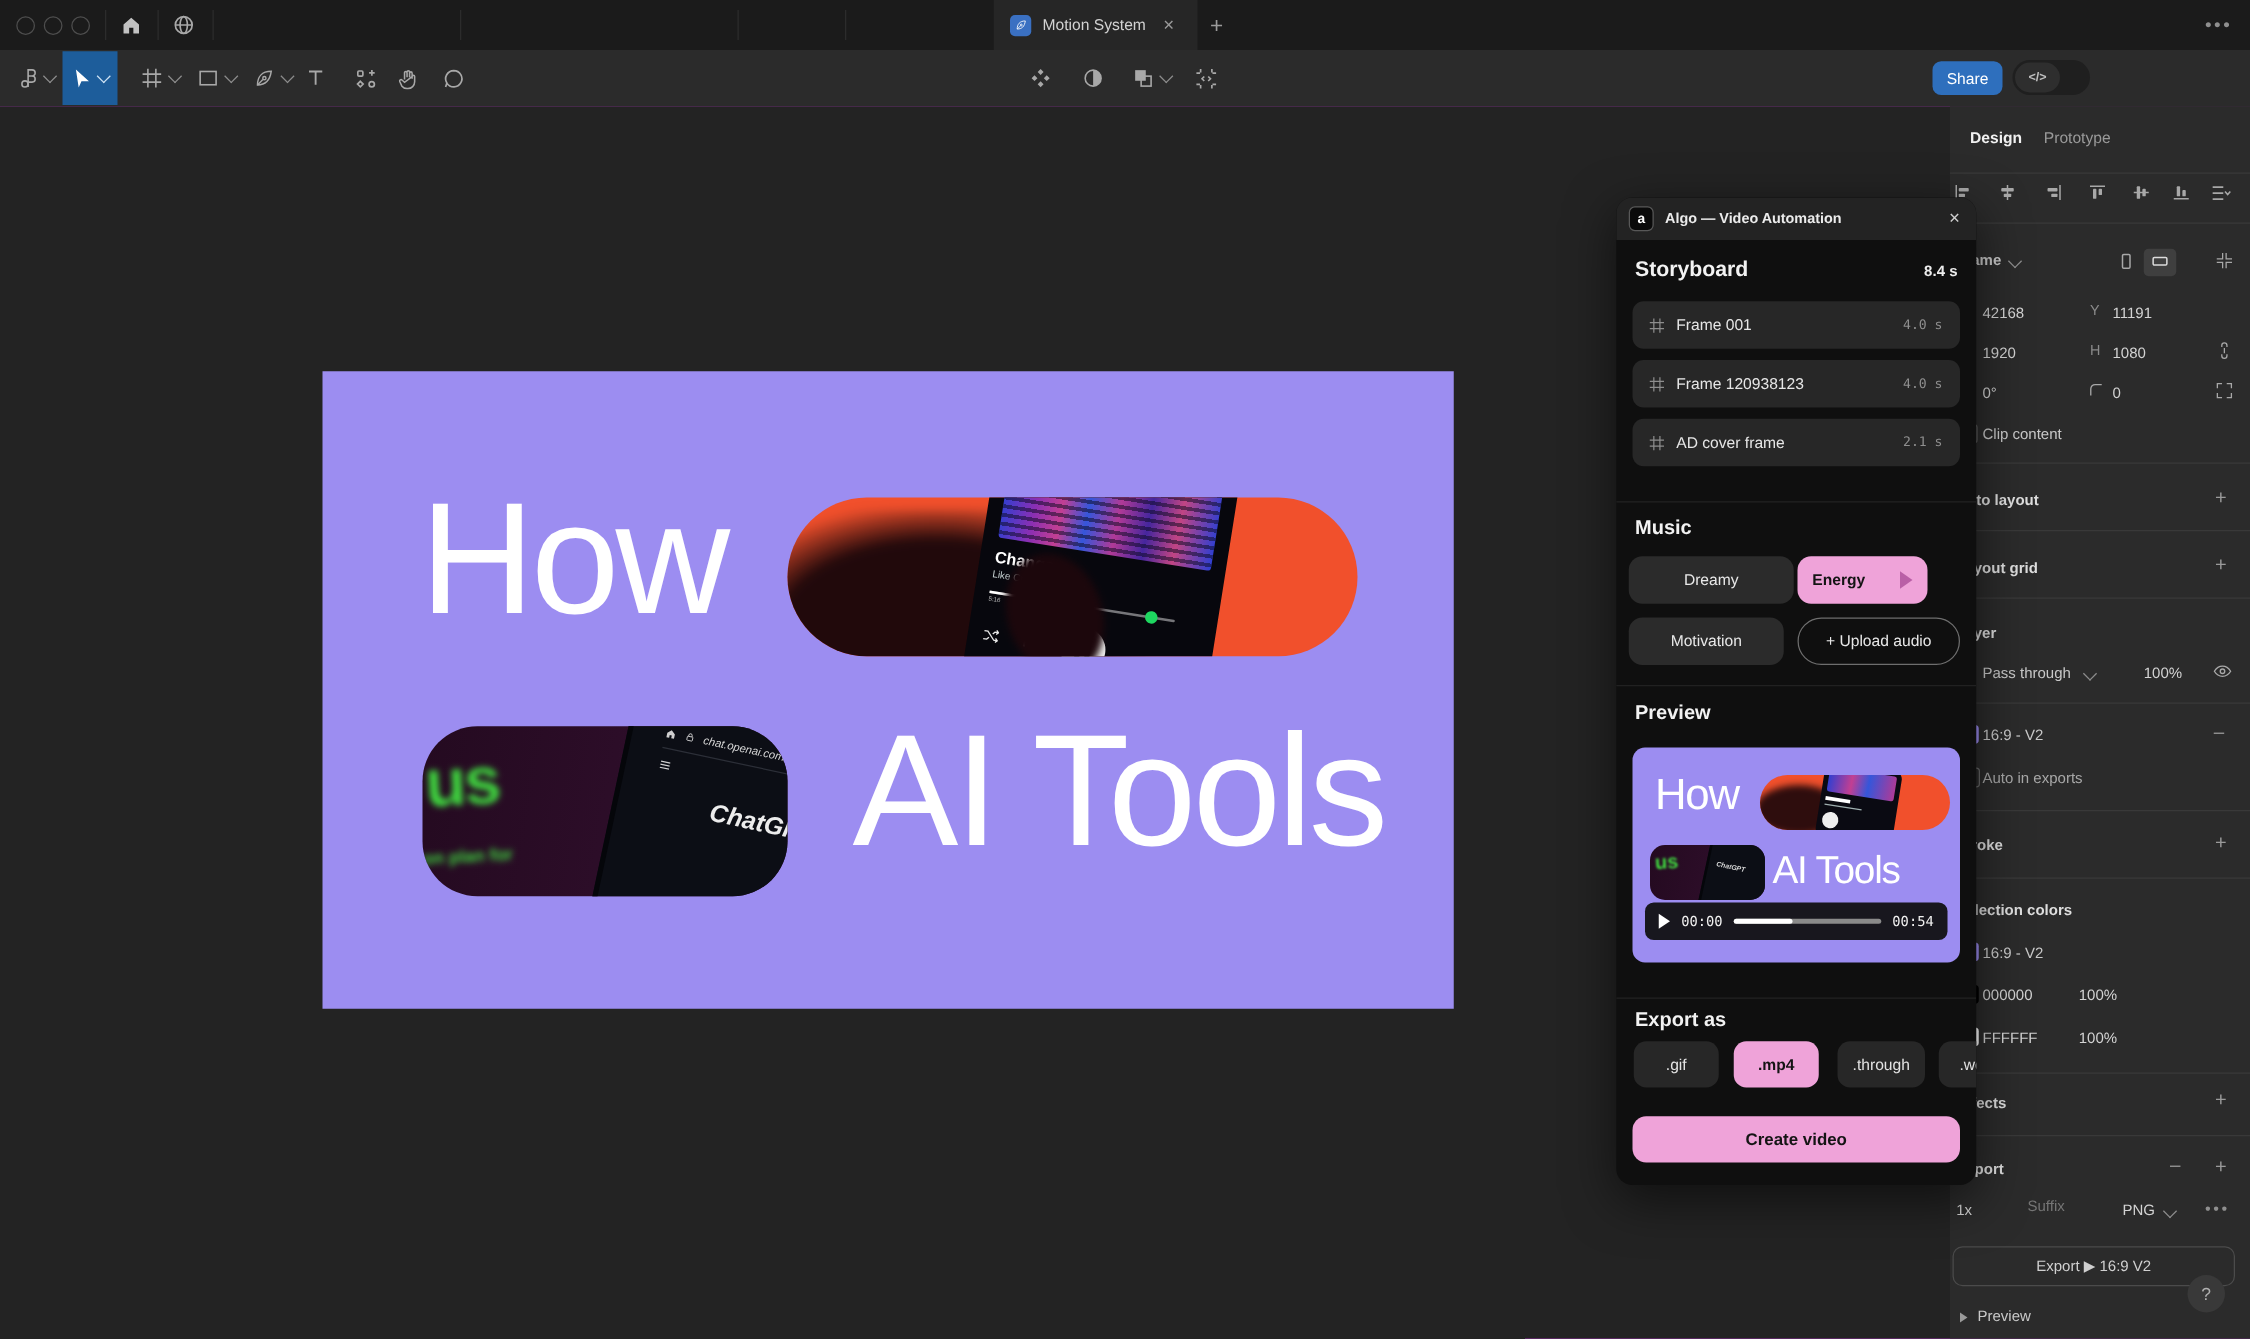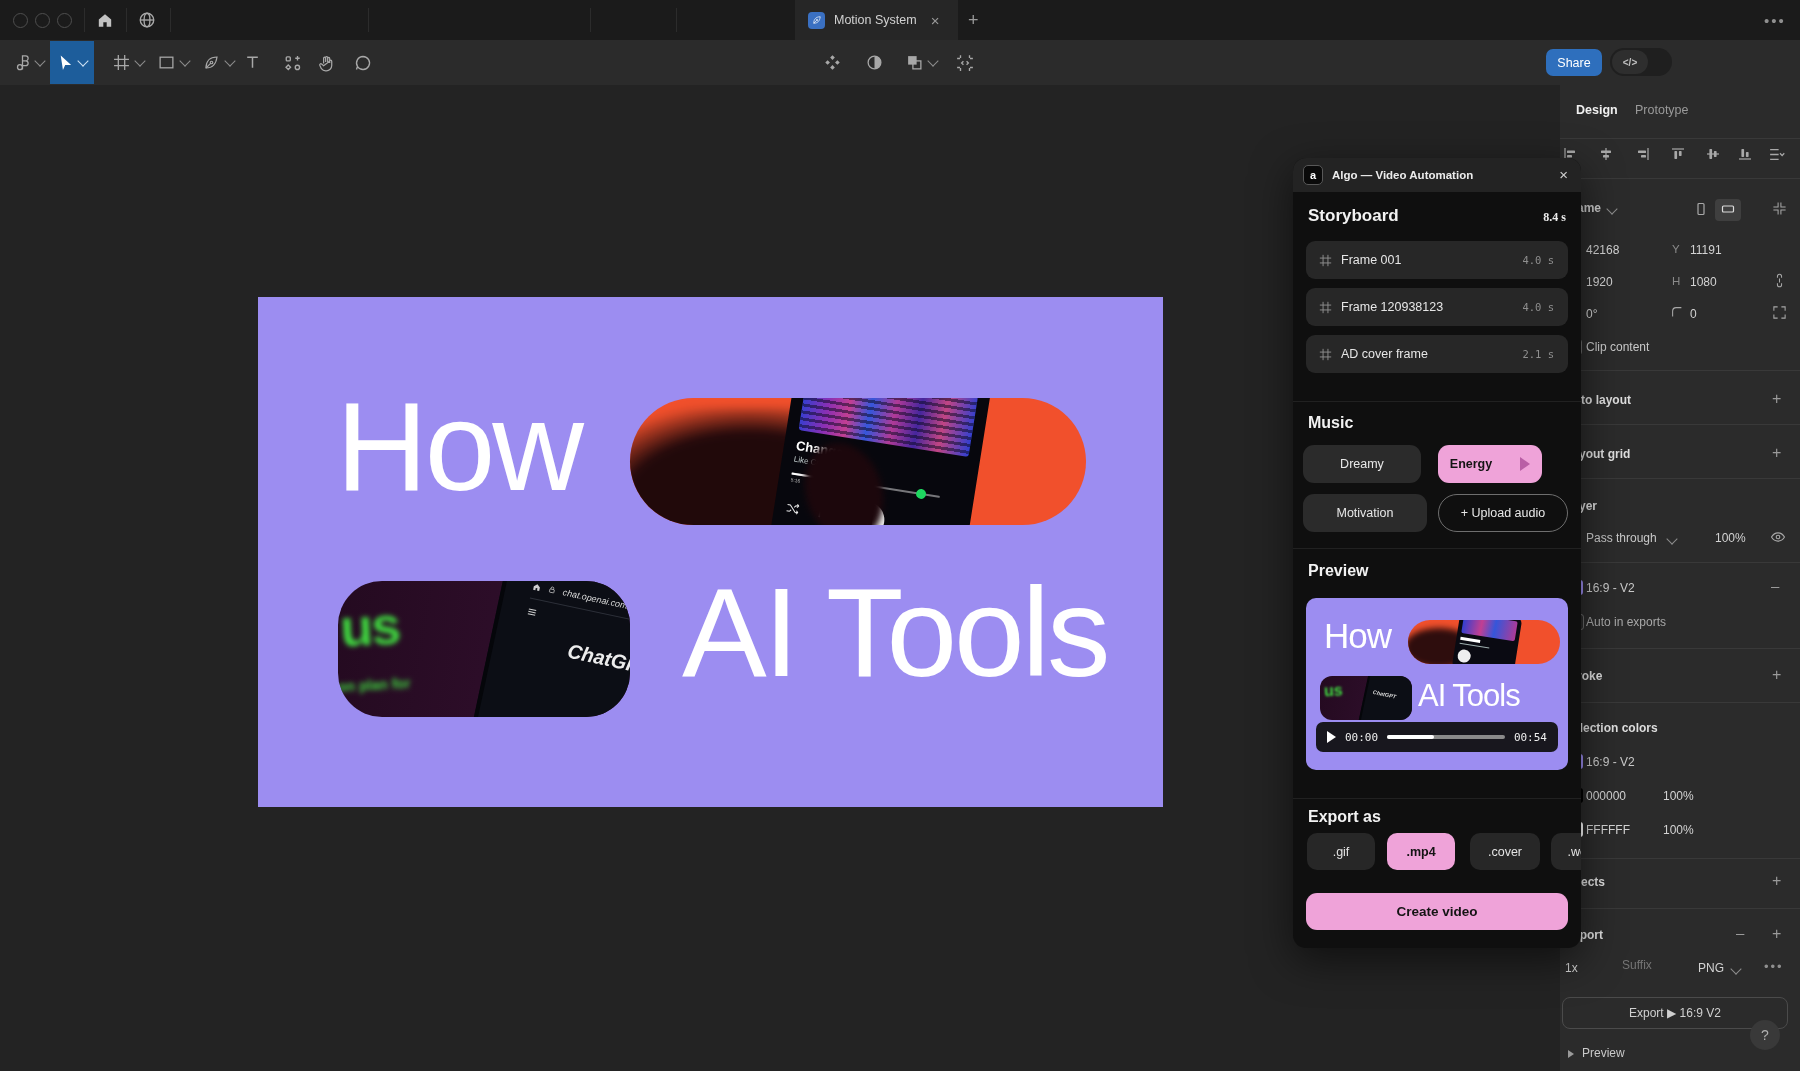--- a/index.html
+++ b/index.html
@@ -76,21 +76,21 @@
   
   .panel{left:1293px;top:158px;width:288px;height:790px;background:#0f0f0f;border-radius:13px;overflow:hidden;
          box-shadow:0 12px 40px rgba(0,0,0,.55);z-index:30;}
   .phead{left:0;top:0;width:288px;height:34px;background:#232323;display:flex;align-items:center;}
   .plogo{width:18px;height:18px;margin-left:10px;border-radius:5px;background:#0a0a0a;border:1px solid #585858;
          color:#fff;font-weight:700;font-size:11px;display:flex;align-items:center;justify-content:center;}
   .ptitle{margin-left:9px;font-size:11.5px;font-weight:700;color:#ececec;}
   .pclose{position:absolute;right:13px;top:9px;color:#cfcfcf;font-size:15px;line-height:1;}
   .pheading{font-size:17px;font-weight:700;color:#f2f2f2;}
   .dur{font-family:"DejaVu Sans Mono",monospace;font-size:10.5px;color:#8f8f8f;}
-  .durtotal{font-family:Liberation Serif, serif;font-size:12px;color:#ececec;font-weight:700;}
+  .durtotal{font-family:Liberation Sans, sans-serif;font-size:12px;color:#ececec;font-weight:700;}
   .srow{left:13px;width:262px;height:38px;background:#272727;border-radius:9px;display:flex;align-items:center;}
   .srow .nm{font-size:12.5px;color:#e6e6e6;margin-left:9px;}
   .p-div{left:0;width:288px;height:1px;background:rgba(255,255,255,.08);}
   .mbtn{height:38px;border-radius:11px;background:#2b2b2b;display:flex;align-items:center;justify-content:center;
         color:#e8e8e8;font-size:12.5px;}
   .mbtn.pink{background:#efa3d9;color:#141414;font-weight:700;}
   .mbtn.outline{background:transparent;border:1px solid #6e6e6e;border-radius:19px;box-sizing:border-box;}
   .pcard{left:13px;top:440px;width:262px;height:172px;background:#9c8df1;border-radius:10px;overflow:hidden;}
   .minitxt{color:#fff;letter-spacing:-1px;line-height:1;}
   .mpill{left:102px;top:22px;width:152px;height:44px;border-radius:22px;background:#f1502c;overflow:hidden;}
@@ -594,21 +594,21 @@
       <svg class="ic" style="width:13px;height:13px;margin-left:13px;color:#8d8d8d">
           <use href="#s-frame"></use>
         </svg>
       <span class="nm">AD cover frame</span>
       <span class="dur" style="margin-left:auto;margin-right:14px">2.1 s</span>
     </div>
 
     <div class="abs p-div" style="top:243px"></div>
     <span class="abs pheading" style="left:15px;top:256px;font-size:16px">Music</span>
 
-    <div class="abs mbtn" style="left:10px;top:287px;width:118px">Dreamy</div>
+    <div class="abs mbtn" style="left:10px;top:287px;width:132px">Dreamy</div>
     <div class="abs mbtn pink" style="left:145px;top:287px;width:104px">
       <span>Energy</span>
       <span style="margin-left:28px;width:0;height:0;border-left:10px solid #b95fa6;border-top:7px solid transparent;border-bottom:7px solid transparent"></span>
     </div>
     <div class="abs mbtn" style="left:10px;top:336px;width:124px">Motivation</div>
     <div class="abs mbtn outline" style="left:145px;top:336px;width:130px">+ Upload audio</div>
 
     <div class="abs p-div" style="top:390px"></div>
     <span class="abs pheading" style="left:15px;top:404px;font-size:16px">Preview</span>
 
@@ -638,19 +638,19 @@
           </div>
         <span class="ptime">00:54</span>
       </div>
     </div>
 
     <div class="abs p-div" style="top:640px"></div>
     <span class="abs pheading" style="left:15px;top:650px;font-size:16px">Export as</span>
 
     <div class="chip" style="left:14px;width:68px">.gif</div>
     <div class="chip pink" style="left:94px;width:68px">.mp4</div>
-    <div class="chip" style="left:177px;width:70px">.cover</div>
+    <div class="chip" style="left:177px;width:70px">.through</div>
     <div class="chip" style="left:258px;width:70px">.webm</div>
 
     <div class="cta abs">Create video</div>
   </div>
 
 </div>
 
 </body></html>

